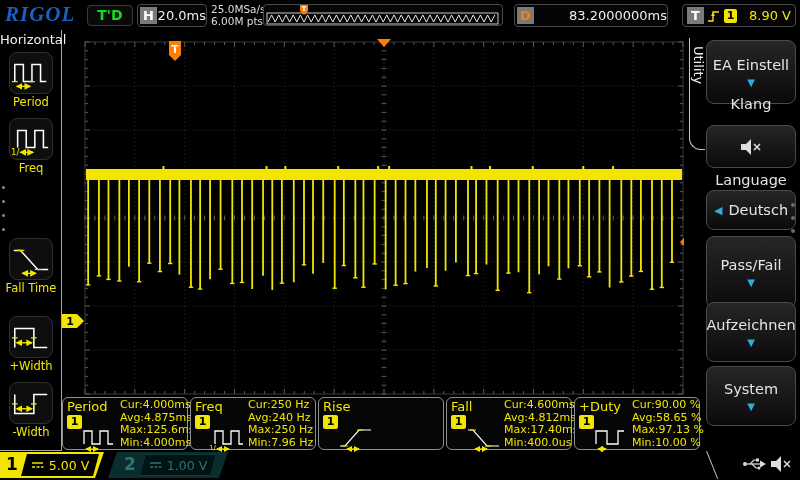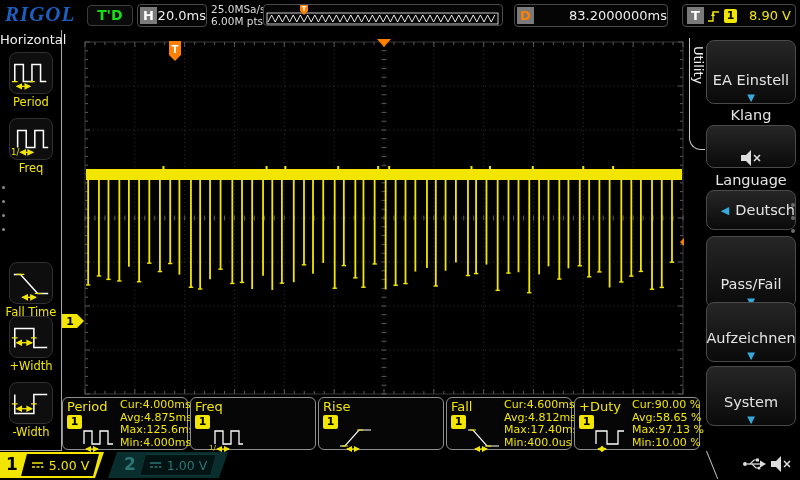--- a/index.html
+++ b/index.html
@@ -37,21 +37,21 @@
   .sb-label{font-size:11.5px;color:var(--yellow,#f2e600);margin-top:1px;white-space:nowrap}
   .sb-dot{position:absolute;left:2px;width:3px;height:3px;border-radius:50%;background:#8a8a8a}
   
   #menu{position:absolute;left:684px;top:30px;width:116px;height:422px;background:#000}
   #tab-outline{position:absolute;left:5px;top:8px;width:16px;height:112px;
     border-left:1px solid #c8c8c8;border-bottom:1px solid #c8c8c8;border-bottom-left-radius:12px}
   #tab-label{position:absolute;left:7px;top:16px;writing-mode:vertical-rl;text-orientation:mixed;
     font-size:13px;color:#f2f2f2}
   .mbtn{position:absolute;left:22px;width:90px;background:linear-gradient(#262626,#0a0a0a);
     border:1px solid #4a4a4a;border-radius:8px;display:flex;flex-direction:column;align-items:center;
-    justify-content:flex-end;gap:5px;color:#e4e4e4;font-size:14.5px;cursor:default;white-space:nowrap}
+    justify-content:center;gap:5px;color:#e4e4e4;font-size:14.5px;cursor:default;white-space:nowrap}
   .mlabel{position:absolute;left:22px;width:90px;text-align:center;font-size:14.5px;color:#e4e4e4}
   .tri{color:var(--arrow-blue,#35aadc);font-size:10px;line-height:10px}
   .tri-l{color:var(--arrow-blue,#35aadc);font-size:11px;margin-right:6px}
   .m-dot{position:absolute;left:107px;width:4px;height:4px;border-radius:50%;background:#6a6a6a}
   
   .panel{position:absolute;top:397px;width:126px;height:53px;background:#060606;
     border:1px solid #8f8f8f;border-radius:6px}
   .pname{position:absolute;left:4px;top:1px;font-size:13px;color:var(--yellow,#f2e600)}
   .pbadge{position:absolute;left:4px;top:17px;width:15px;height:14px;background:var(--yellow,#f2e600);
     color:#000;font-weight:bold;font-size:11px;text-align:center;line-height:14px;border-radius:2px}
@@ -146,21 +146,21 @@
         <svg width="44" height="40" viewBox="0 0 44 40">
       <path d="M8 29 V11 H17 V29 H26 V11 H35 V29 h5" fill="none" stroke="#fff" stroke-width="1.6"></path>
       <text x="1" y="37" font-size="9" fill="#f2e600">1/</text>
       <line x1="11" y1="34" x2="24" y2="34" stroke="#f2e600" stroke-width="1.4" marker-start="url(#ah)" marker-end="url(#ah)"></line>
     </svg>
       </div>
     <div class="sb-label">Freq</div>
   </div>
 
 
-  <div class="sb-item" style="top:232px">
+  <div class="sb-item" style="top:208px">
     <div class="sb-icon">
         <svg width="44" height="40" viewBox="0 0 44 40">
       <path d="M4 11 H11 L29 31 H40" fill="none" stroke="#fff" stroke-width="1.5"></path>
       <path d="M7 11 h8 M26 31 h8" stroke="#f2e600" stroke-width="1.3"></path>
       <line x1="13" y1="35" x2="27" y2="35" stroke="#f2e600" stroke-width="1.4" marker-start="url(#ah)" marker-end="url(#ah)"></line>
     </svg>
       </div>
     <div class="sb-label">Fall Time</div>
   </div>
 
@@ -637,21 +637,21 @@
 
 <div id="menu">
   <div id="tab-outline"></div>
   <div id="tab-label">Utility</div>
 
   <div class="mbtn" style="top:10px;height:64px">
     <span>EA Einstell</span>
     <span class="tri">▼</span>
   </div>
 
-  <div class="mlabel" style="top:77px">Klang</div>
+  <div class="mlabel" style="top:66px">Klang</div>
   <div class="mbtn" style="top:95px;height:43px">
     <svg width="24" height="18">
       <polygon points="2,6 7,6 12,1 12,17 7,12 2,12" fill="#ddd"></polygon>
       <path d="M15 6 L21 12 M21 6 L15 12" stroke="#ddd" stroke-width="1.6"></path>
     </svg>
   </div>
 
   <div class="mlabel" style="top:142px">Language</div>
   <div class="mbtn" style="top:160px;height:40px;flex-direction:row;gap:0">
     <span class="tri-l">◀</span>
@@ -694,20 +694,26 @@
 </div>
 
 <div class="panel" style="left:190px">
   <div class="pname">Freq</div>
   <div class="pbadge">1</div>
   <svg class="picon" width="38" height="28" viewBox="0 0 38 28">
     <path d="M6 20 V7 H14 V20 H22 V7 H30 V20 h4" fill="none" stroke="#fff" stroke-width="1.3"></path>
     <text x="0" y="26" font-size="7" fill="#f2e600">1/</text>
     <line x1="8" y1="25" x2="20" y2="25" stroke="#f2e600" stroke-width="1.2" marker-start="url(#ah)" marker-end="url(#ah)"></line>
   </svg>
+  <div class="pstats">
+    <div><span>Cur:</span><span>250 Hz</span></div>
+    <div><span>Avg:</span><span>240 Hz</span></div>
+    <div><span>Max:</span><span>250 Hz</span></div>
+    <div><span>Min:</span><span>7.96 Hz</span></div>
+  </div>
 </div>
 
 <div class="panel" style="left:318px">
   <div class="pname">Rise</div>
   <div class="pbadge">1</div>
   <svg class="picon" width="38" height="28" viewBox="0 0 38 28">
     <path d="M3 22 H8 L22 6 H34" fill="none" stroke="#fff" stroke-width="1.2"></path>
     <path d="M5 22 h6 M20 6 h6" stroke="#f2e600" stroke-width="1.1"></path>
     <line x1="10" y1="25" x2="22" y2="25" stroke="#f2e600" stroke-width="1.2" marker-start="url(#ah)" marker-end="url(#ah)"></line>
   </svg>

